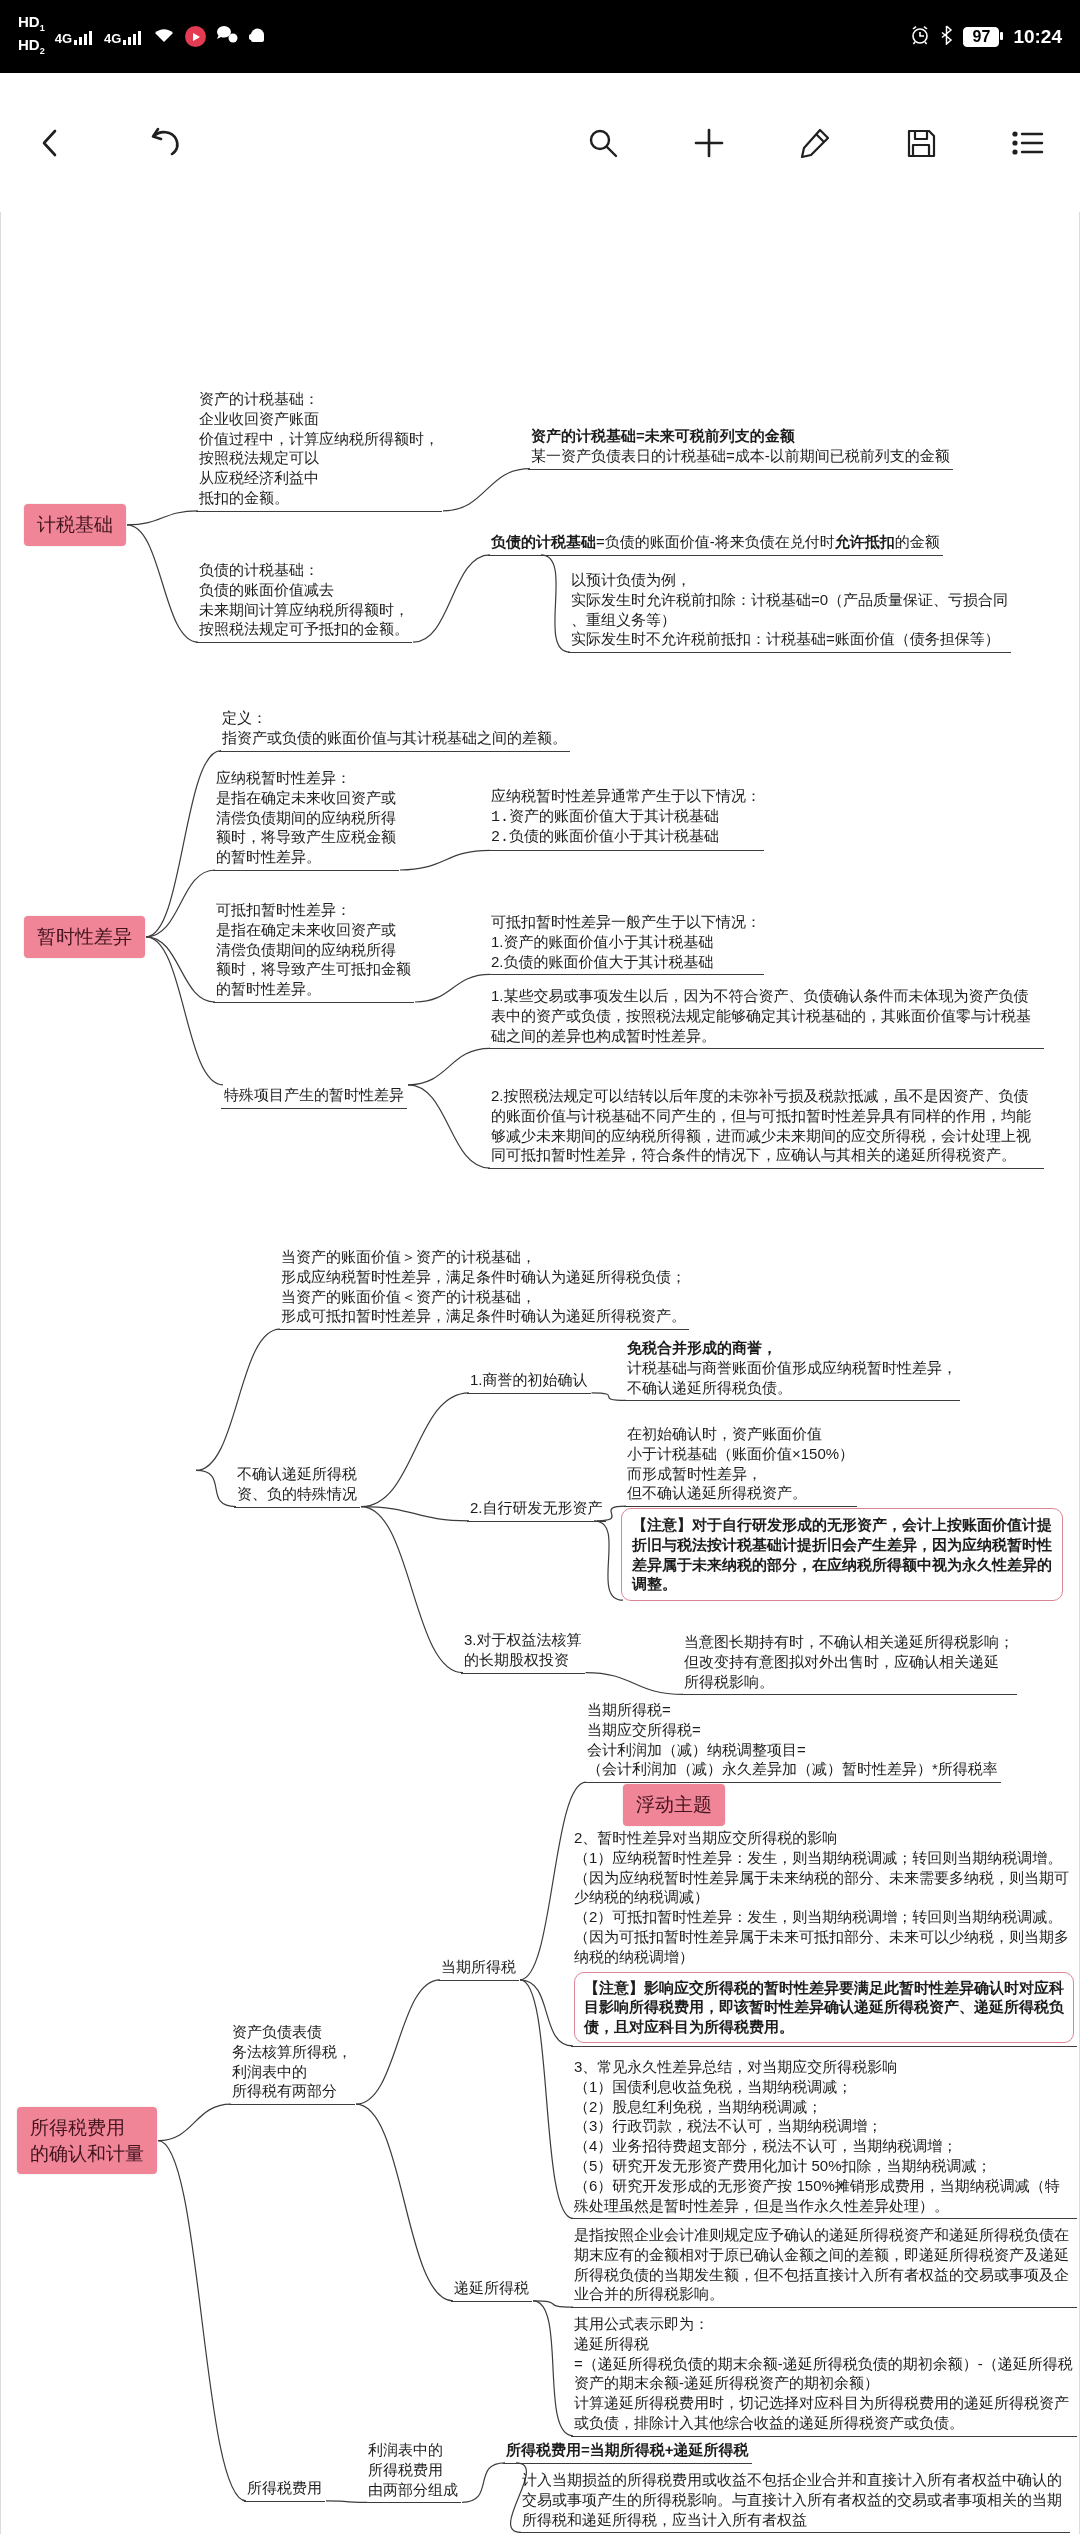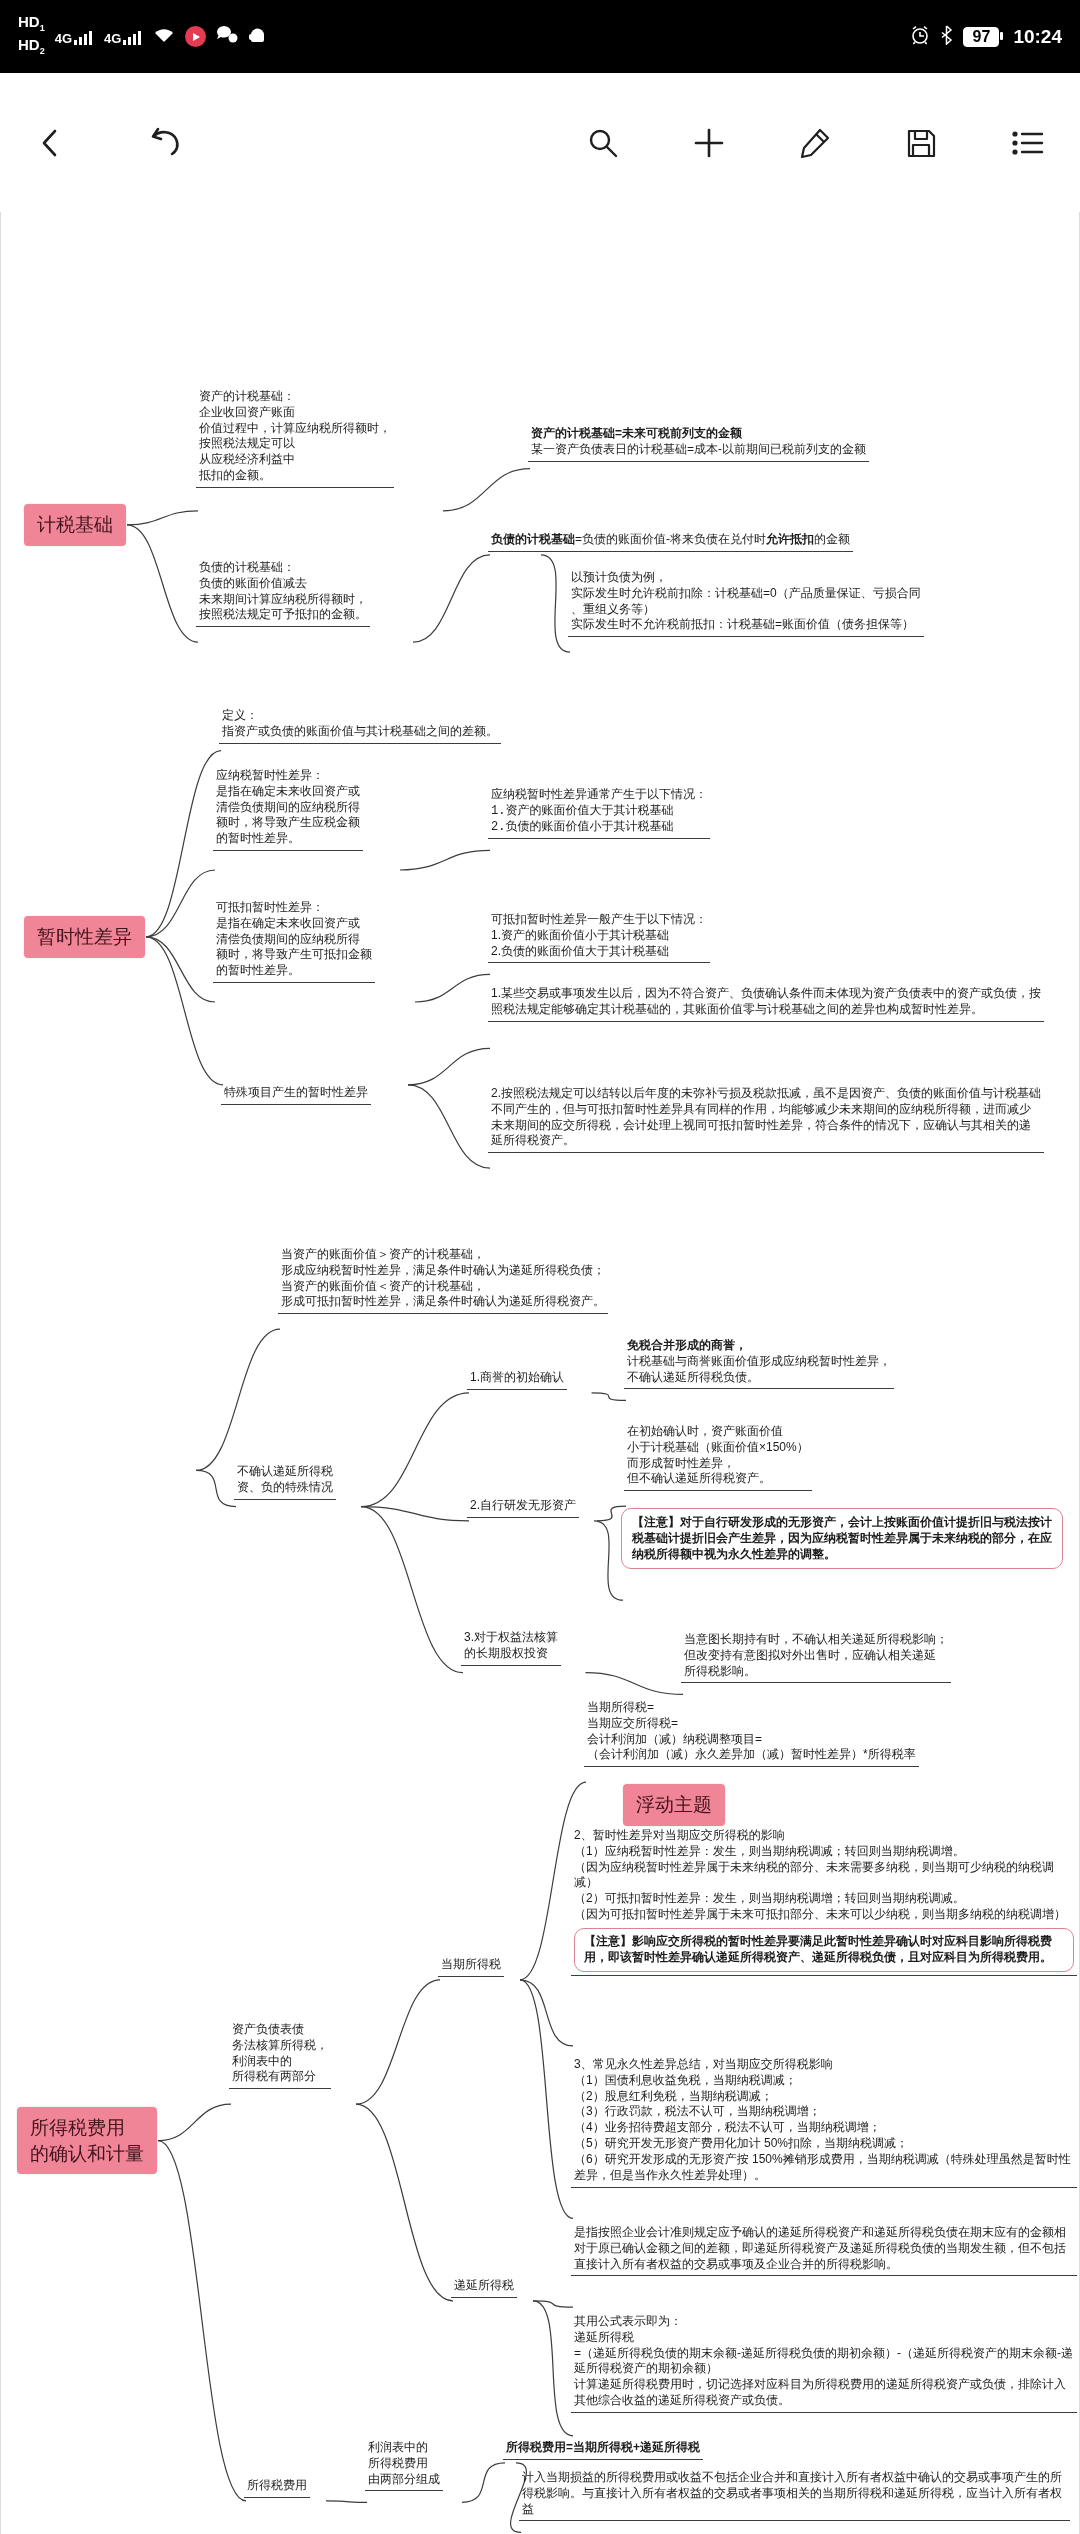--- a/index.html
+++ b/index.html
@@ -31,21 +31,21 @@
   .tbicon svg{display:block;}
 
   
   #canvas{position:absolute;top:212px;left:0;width:1080px;height:2322px;background:#fff;
     border-left:1px solid #dcdcdc;border-right:1px solid #dcdcdc;box-sizing:border-box;}
   #link-layer{position:absolute;left:0;top:0;width:1080px;height:2322px;pointer-events:none;}
   #link-layer .link{fill:none;stroke:#3c3c3c;stroke-width:1.2px;}
 
   .box{position:absolute;background:#f08598;color:#43141d;font-size:19px;line-height:1.35;
     padding:8px 13px;border-radius:4px;white-space:pre-line;box-shadow:0 0 0 1px rgba(0,0,0,0.04);}
-  .tnode{position:absolute;font-size:12px;line-height:1.32;color:#1c1c1c;white-space:pre-line;
+  .tnode{position:absolute;font-size:15px;line-height:1.32;color:#1c1c1c;white-space:pre-line;
     border-bottom:1px solid #3c3c3c;padding:0 3px 3px 3px;}
   .tnode b{font-weight:bold;}
   .nb{border-bottom:none;}
   .cobox{border:1.4px solid #dd8494;border-radius:10px;padding:6px 10px;font-weight:bold;}
   .callout{display:block;font-weight:bold;border:1.4px solid #dd8494;border-radius:10px;padding:5px 9px;margin-top:5px;}
 </style>
 </head>
 <body>
 
 <div id="phone">

